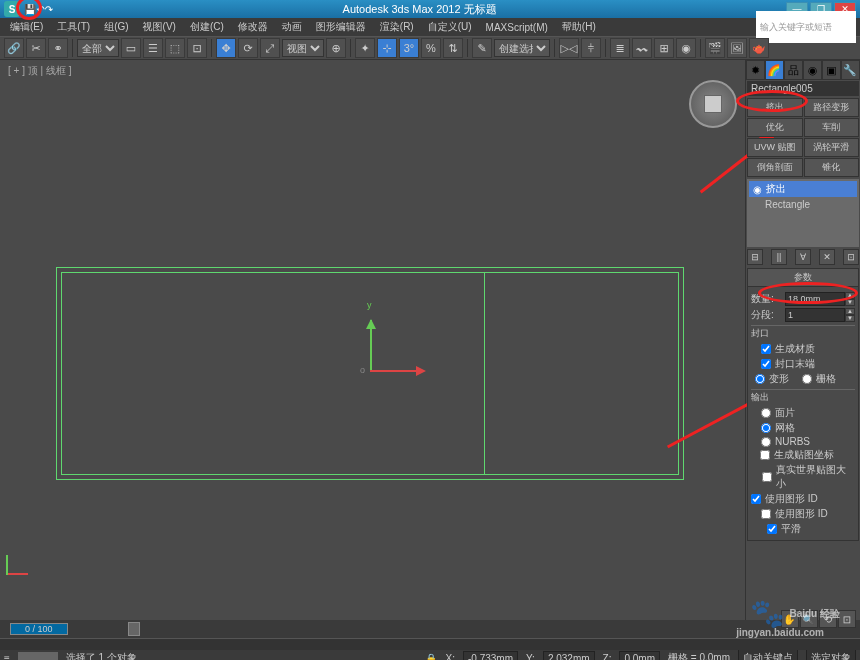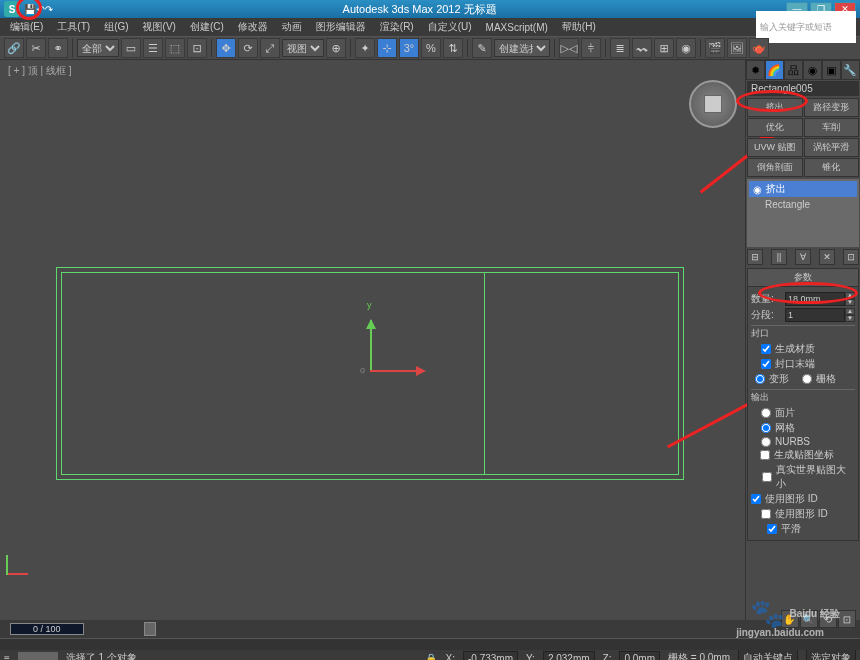--- a/index.html
+++ b/index.html
@@ -61,21 +61,21 @@
 .prm{display:flex;align-items:center;gap:4px;margin:2px 0;font-size:9px;color:#ccc}
 .prm label{flex:0 0 30px}
 .spinner{display:flex;flex:1}
 .spinner input{flex:1;background:#333;border:1px solid #222;color:#ccc;font-size:9px;padding:1px 2px;width:50px}
 .spinner .ar{width:10px;display:flex;flex-direction:column}
 .spinner .ar span{flex:1;background:#555;border:1px solid #333;font-size:6px;text-align:center;line-height:5px}
 .grphdr{color:#ccc;font-size:9px;border-top:1px solid #666;margin:3px 0 2px;padding-top:1px}
 .chk,.rad{display:flex;align-items:center;gap:4px;font-size:9px;color:#ccc;margin:1px 0 1px 10px}
 .chk input,.rad input{width:10px;height:10px}
 .timeslider{height:18px;background:#3a3a3a;display:flex;align-items:center}
-.timeslider .thumb{background:#0f172a;border:1px solid #888;padding:0 22px;color:#ccc;font-size:9px;margin-left:10px}
+.timeslider .thumb{background:#0369a1;border:1px solid #888;padding:0 14px;color:#ccc;font-size:9px;margin-left:10px}
 .timeslider .endthumb{background:#666;width:12px;height:14px;border:1px solid #888;margin-left:60px}
 .timeline{height:12px;background:#333;border-top:1px solid #555;position:relative}
 .statusbar{height:16px;background:#3a3a3a;display:flex;align-items:center;color:#ccc;font-size:9px;padding:0 4px;gap:8px}
 .statusbar .fld{background:#333;padding:1px 4px;border:1px solid #222}
 .bottombar{position:absolute;bottom:32px;right:4px;display:flex;gap:1px}
 .navbtn{width:18px;height:18px;background:#555;border:1px solid #333;color:#ccc;font-size:10px;display:flex;align-items:center;justify-content:center}
 .watermark{position:absolute;bottom:30px;right:20px;color:#fff;opacity:.6;font-size:24px;font-weight:bold;display:flex;align-items:center;gap:4px}
 .watermark .paw{font-size:28px}
 .watermark .sub{font-size:10px;position:absolute;bottom:-8px;right:16px}
 </style>

